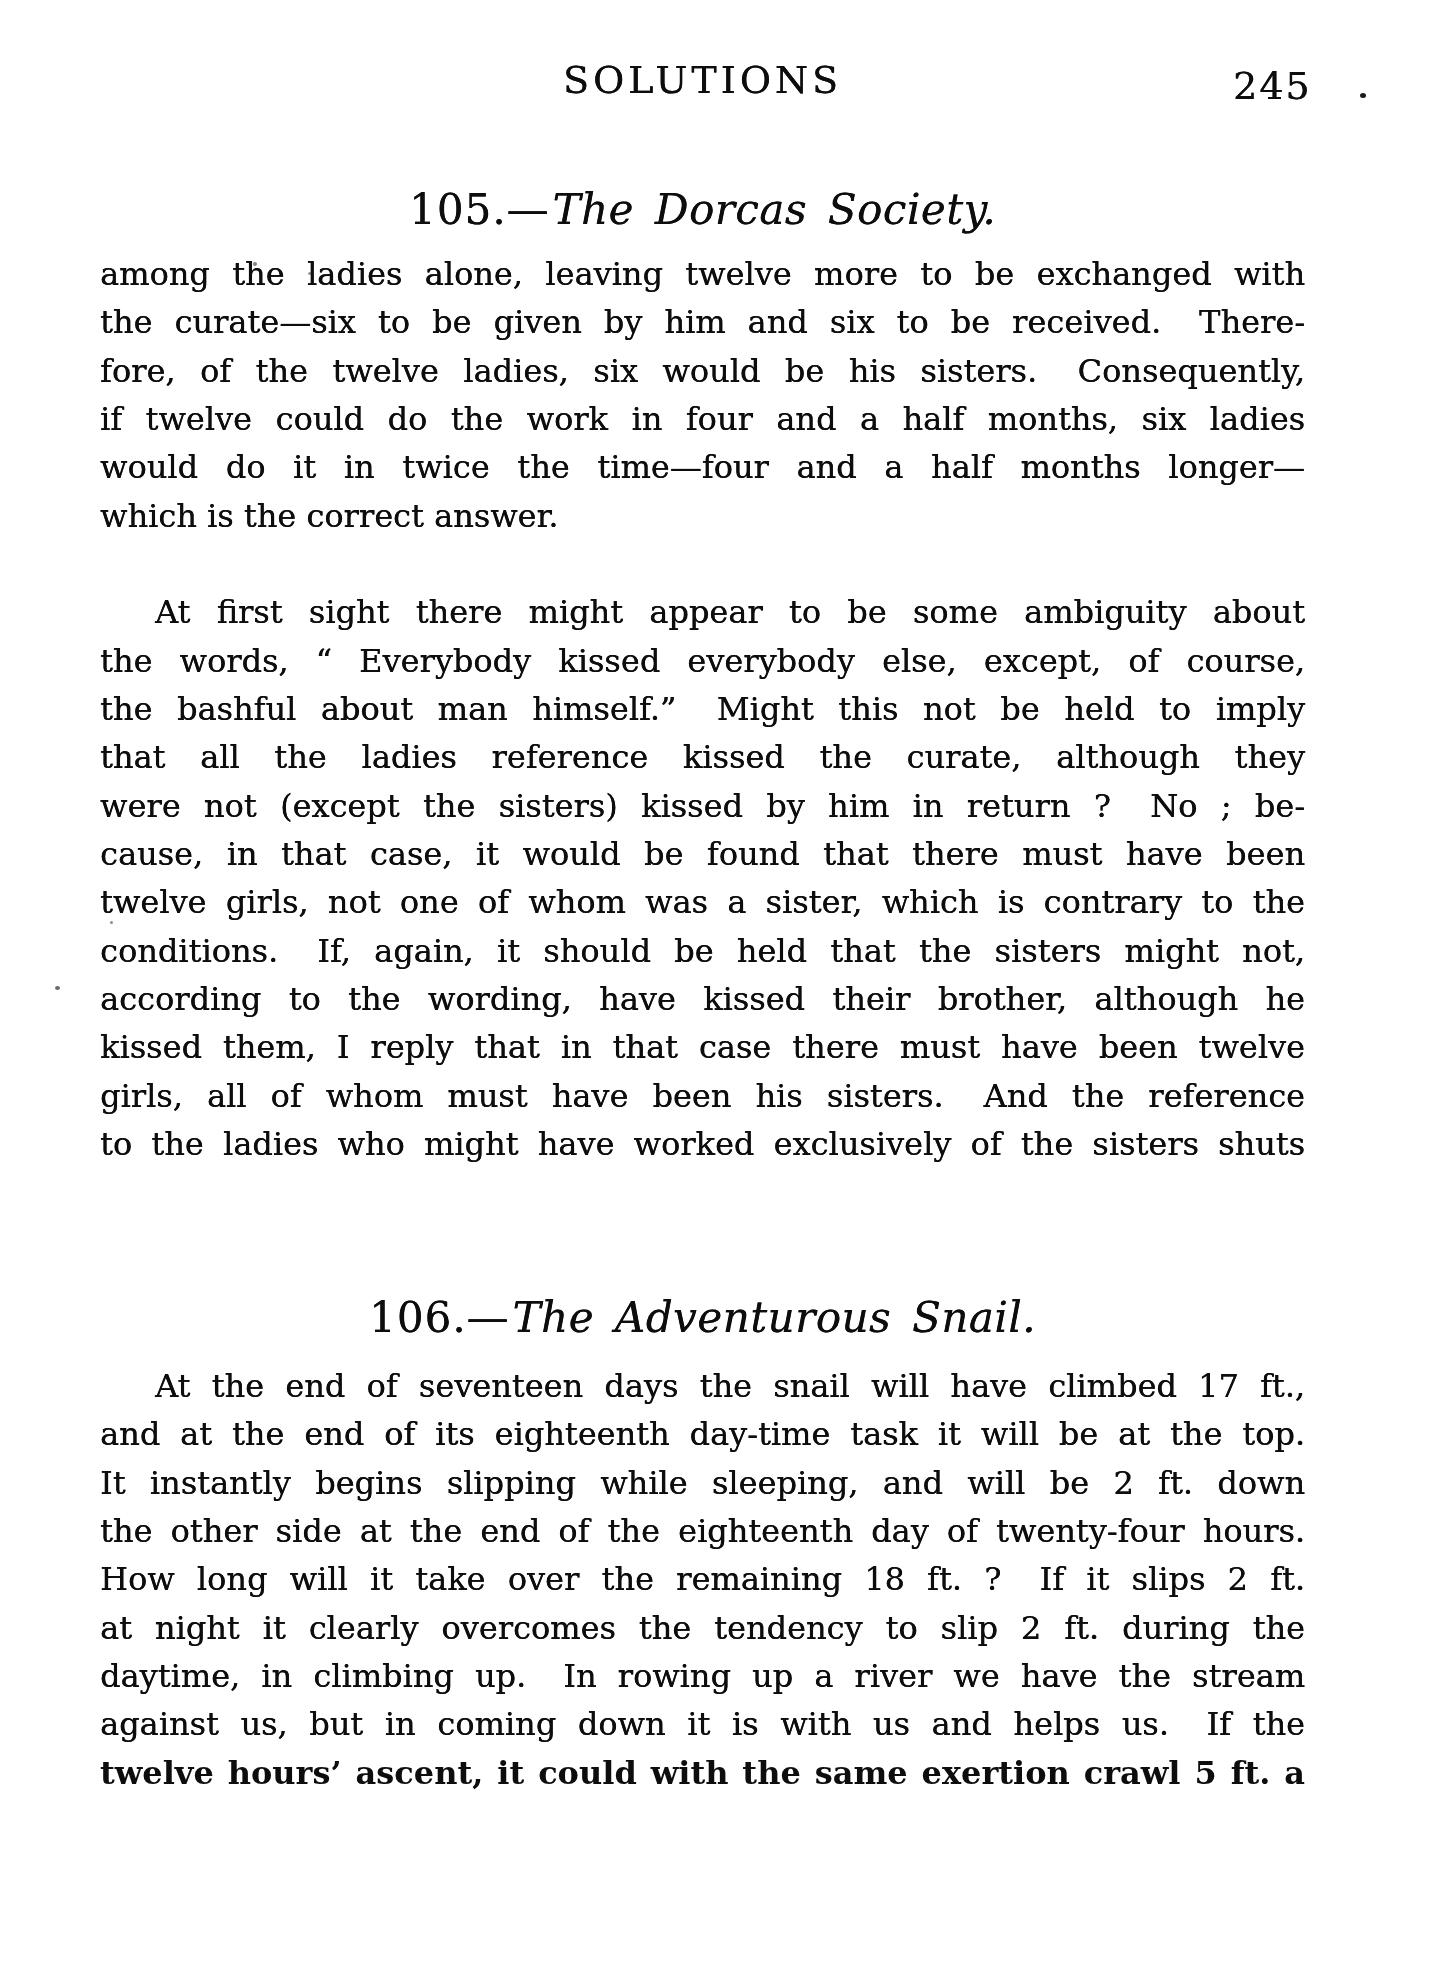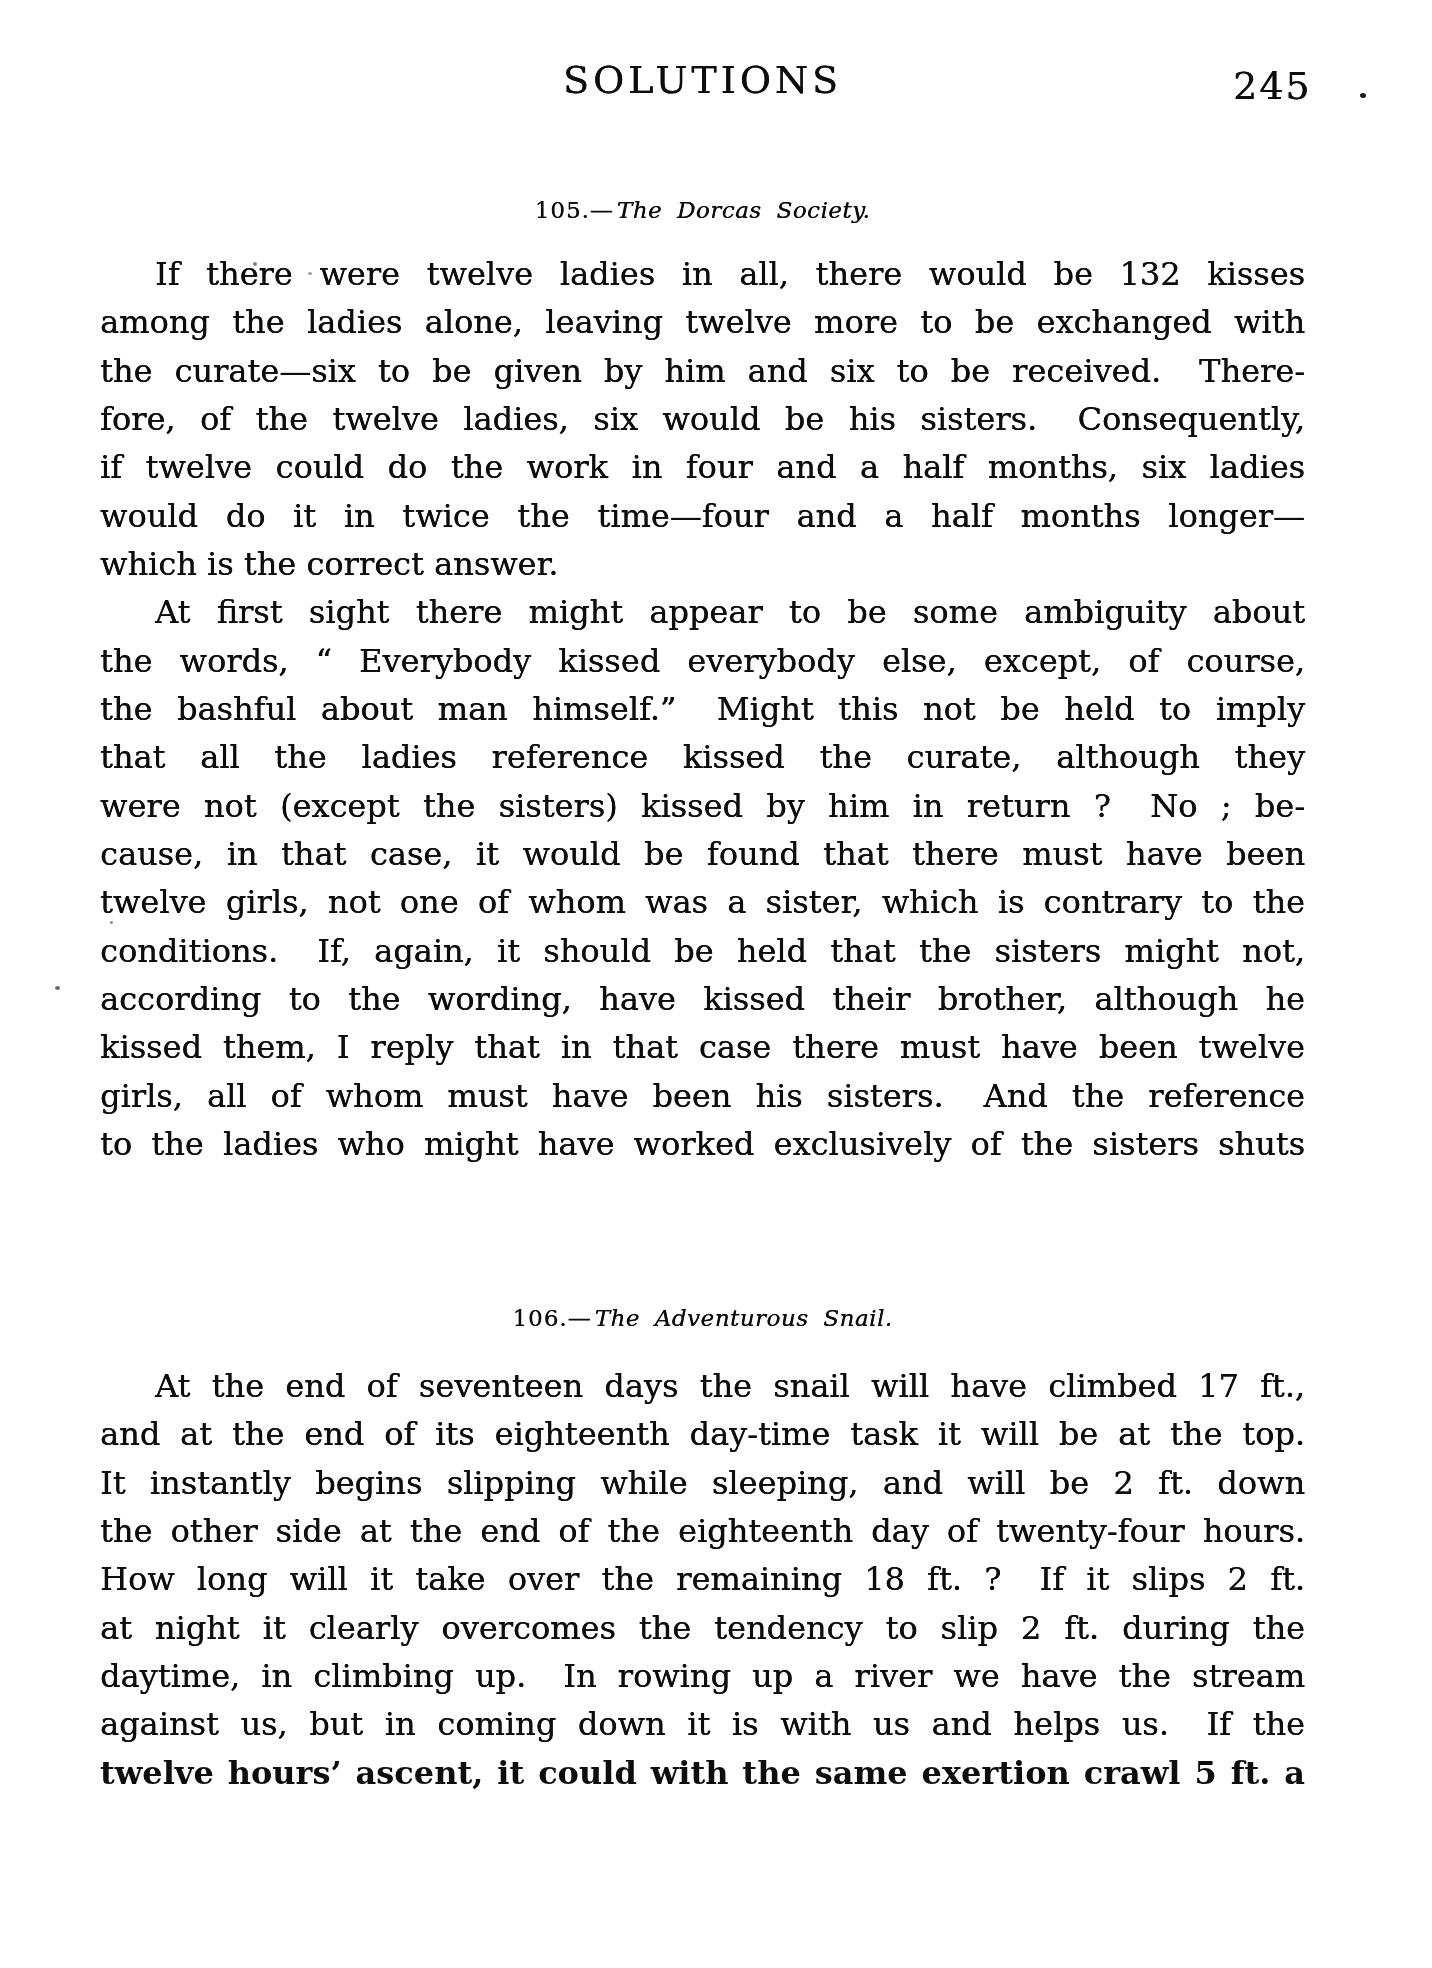--- a/index.html
+++ b/index.html
@@ -16,21 +16,21 @@
     text-align:center;font-size:38px;letter-spacing:4px;
     text-shadow:0.3px 0 0 currentColor;
   }
   .page-number{
     position:absolute;left:1233px;top:64px;
     font-size:38px;letter-spacing:2px;
     text-shadow:0.3px 0 0 currentColor;
   }
   .heading{
     position:absolute;left:100px;width:1205px;height:48px;line-height:48px;
-    text-align:center;font-size:23px;
+    text-align:center;font-size:42px;
     text-shadow:0.3px 0 0 currentColor;
     white-space:nowrap;
   }
   .hnum{font-style:normal;letter-spacing:1px;}
   .htitle{font-style:italic;word-spacing:7px;letter-spacing:0.5px;margin-left:3px;}
   .para{
     position:absolute;left:100px;width:1205px;
     font-size:32px;
   }
   .line{
@@ -53,21 +53,20 @@
 </head>
 <body>
 
 <div class="page">
   <div class="header-title">SOLUTIONS</div>
   <div class="page-number">245</div>
 
   <div id="content">
       <div class="heading" style="top: 186px;"><span class="hnum">105.—</span><span class="htitle">The Dorcas Society.</span></div>
       <div class="para" style="top: 250px;">
-        <div class="line indent">If there were twelve ladies in all, there would be 132 kisses</div>
         <div class="line">among the ladies alone, leaving twelve more to be exchanged with</div>
         <div class="line">the curate—six to be given by him and six to be received.  There-</div>
         <div class="line">fore, of the twelve ladies, six would be his sisters.  Consequently,</div>
         <div class="line">if twelve could do the work in four and a half months, six ladies</div>
         <div class="line">would do it in twice the time—four and a half months longer—</div>
         <div class="line lastline">which is the correct answer.</div>
       </div>
       <div class="para" style="top: 588.3px;">
         <div class="line indent">At first sight there might appear to be some ambiguity about</div>
         <div class="line">the words, “ Everybody kissed everybody else, except, of course,</div>

